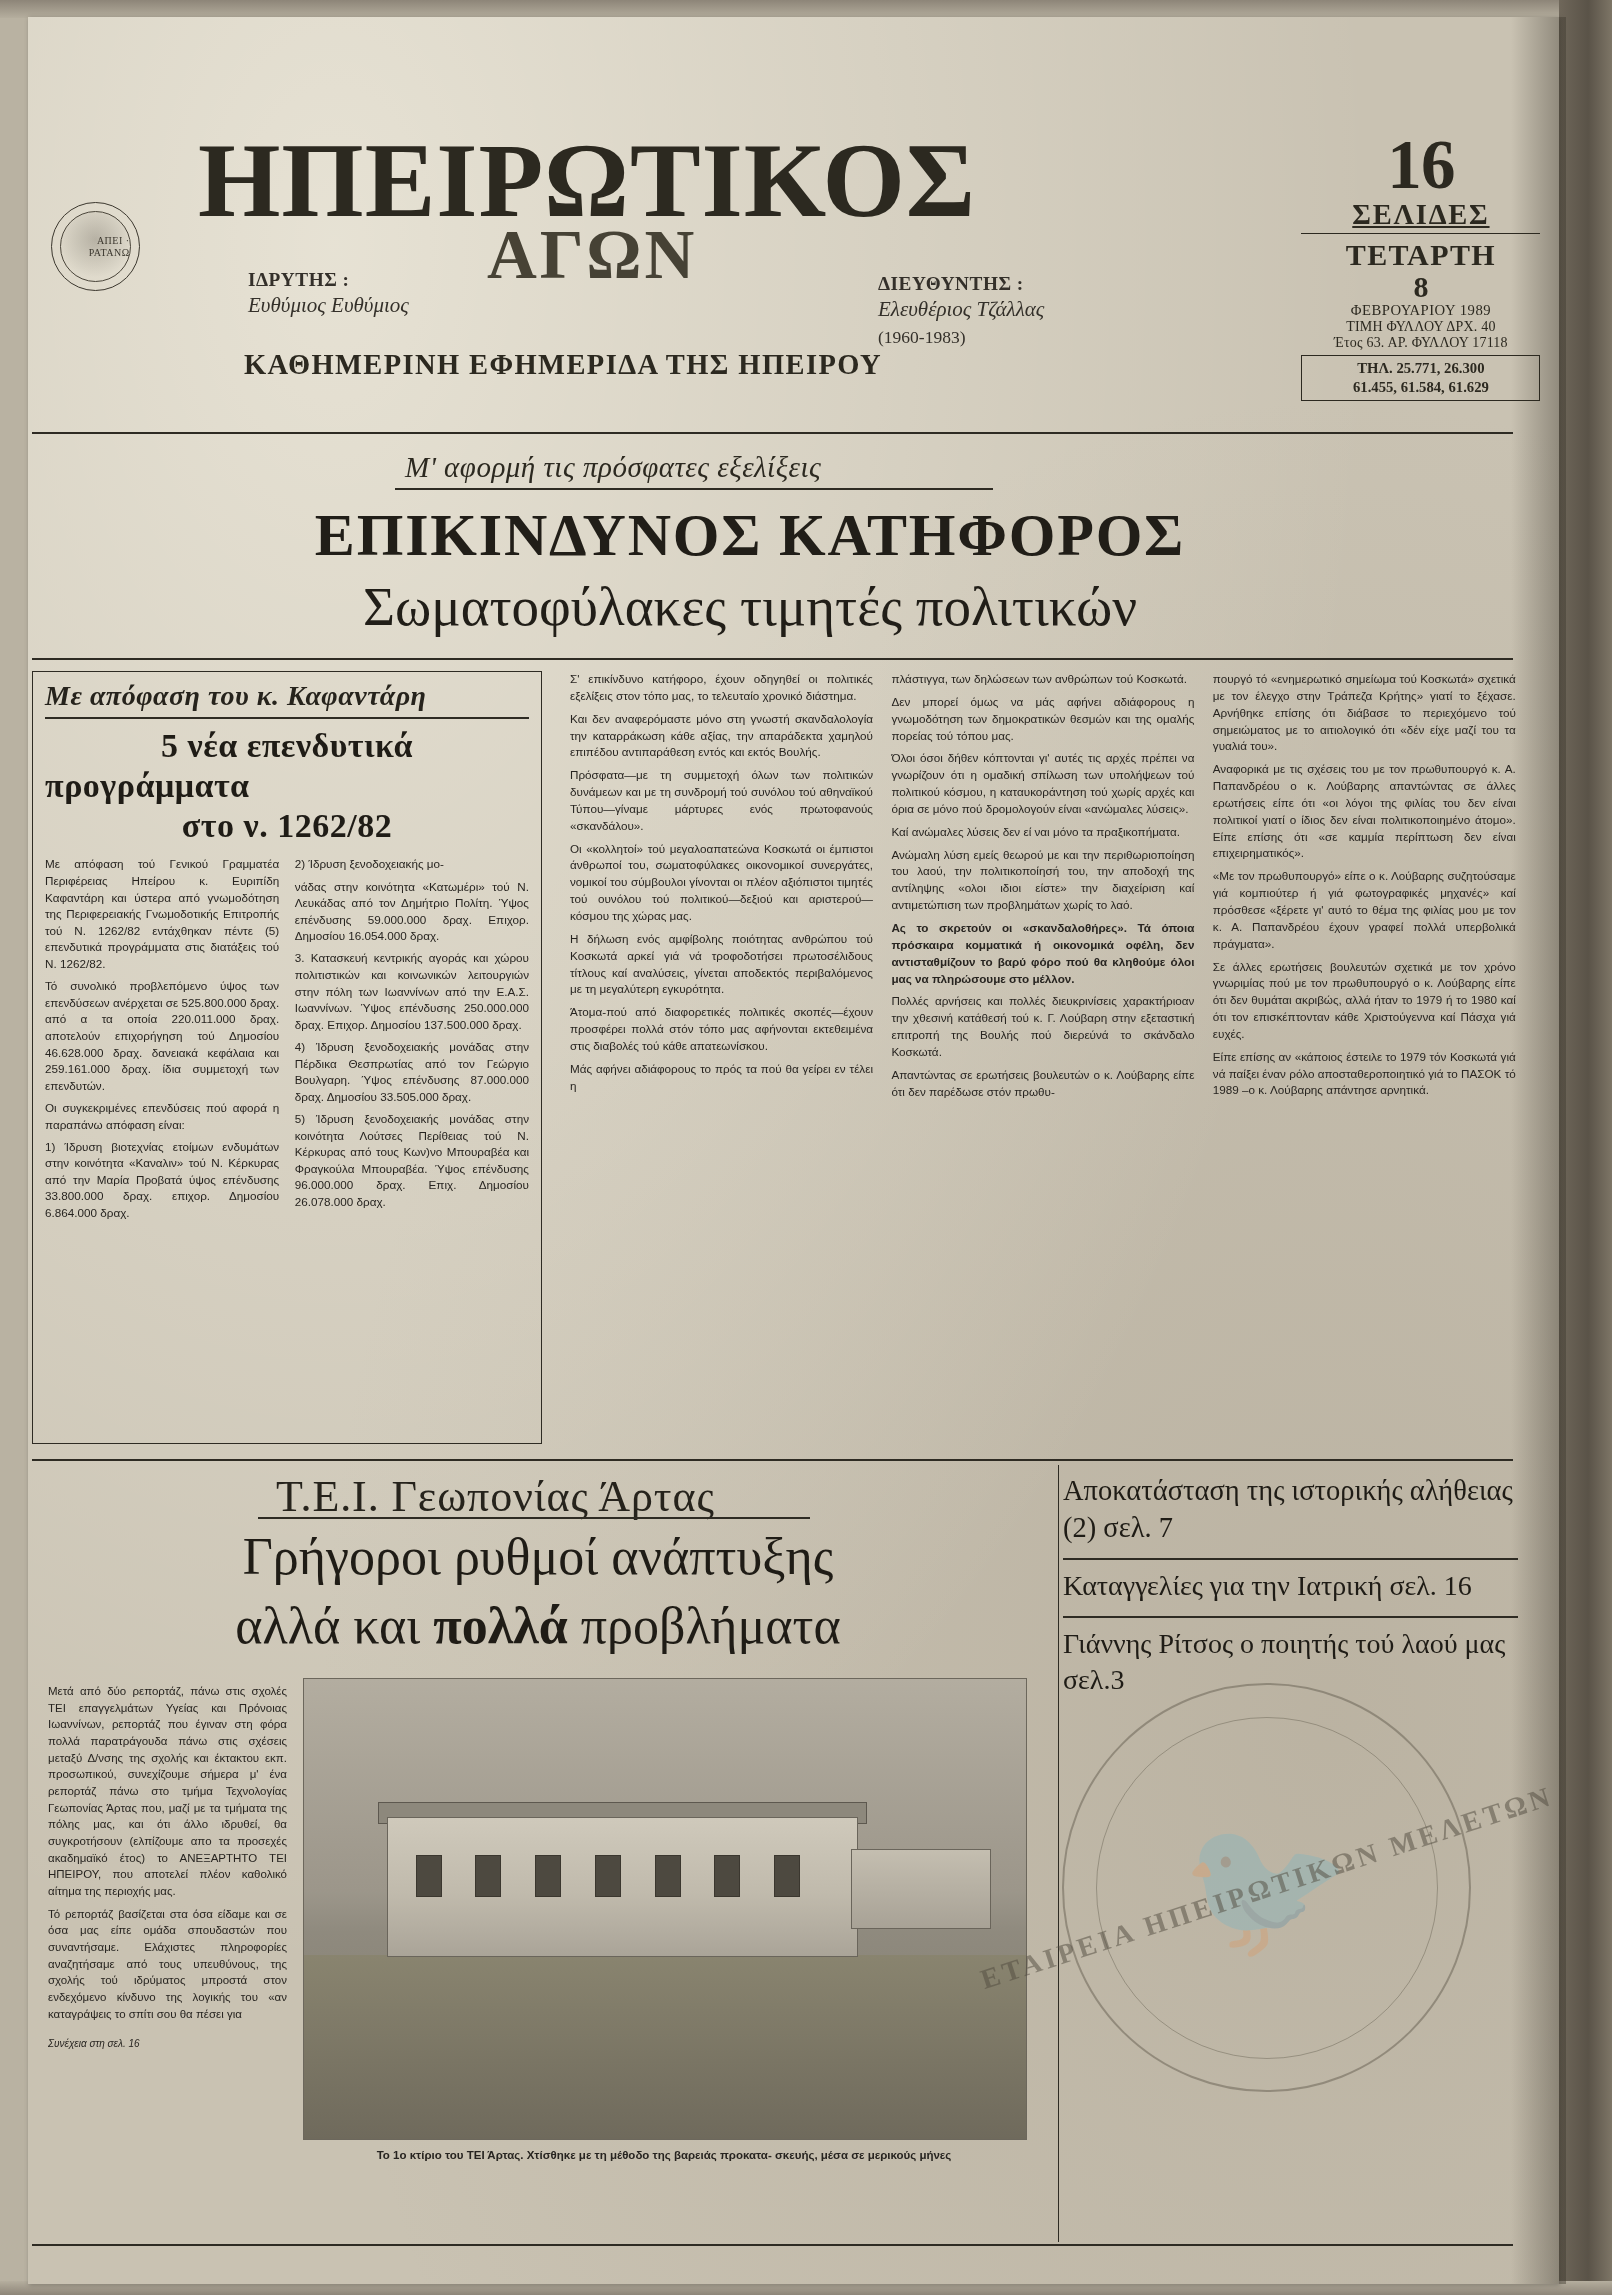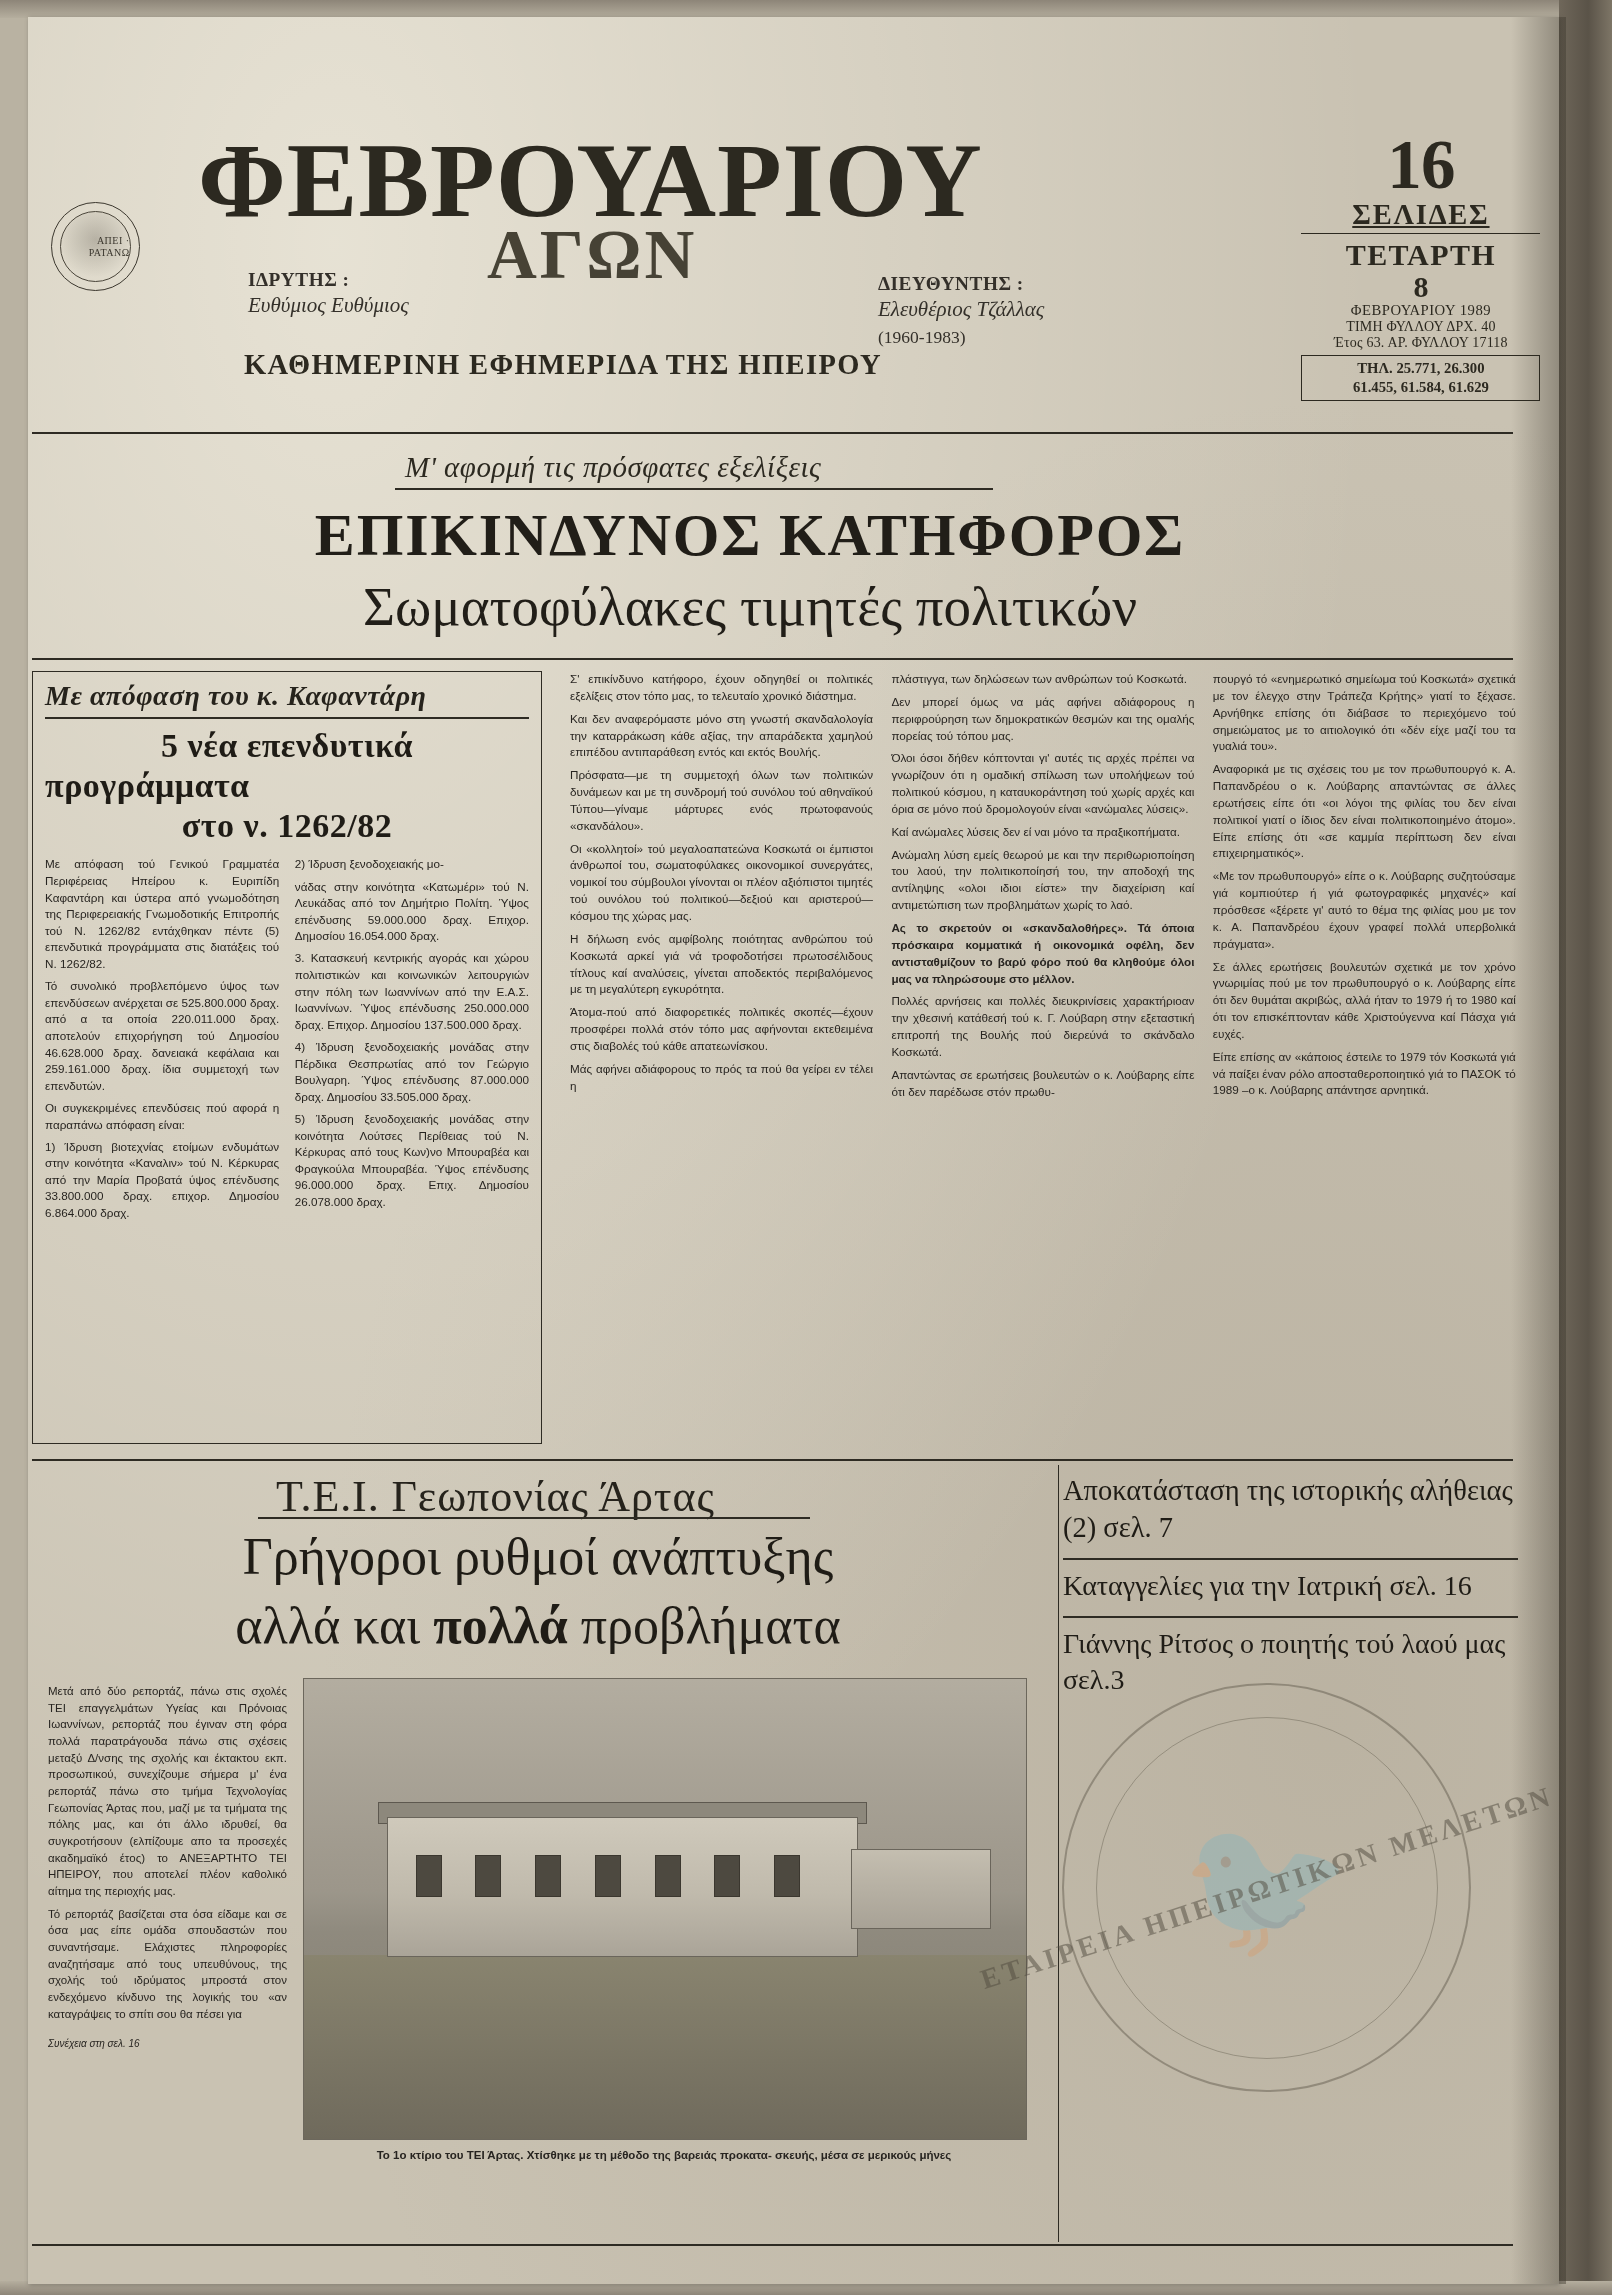--- a/index.html
+++ b/index.html
@@ -399,21 +399,21 @@
   <div class="botedge"></div>
 
   <div class="sheet"></div>
 
   <div class="masthead">
     <div class="logo-circle">
       <div class="inner">
           <span>ΑΠΕΙ · ΡΑΤΑΝΩ</span>
         </div>
     </div>
-    <div class="title-main">ΦΕΒΡΟΥΑΡΙΟΥ</div>
+    <div class="title-main">ΗΠΕΙΡΩΤΙΚΟΣ</div>
     <div class="title-overlay">ΑΓΩΝ</div>
     <div class="founder">
       <b>ΙΔΡΥΤΗΣ :</b><br>
       <span>Ευθύμιος  Ευθύμιος</span>
     </div>
     <div class="director">
       <b>ΔΙΕΥΘΥΝΤΗΣ :</b><br>
       <span>Ελευθέριος Τζάλλας</span><br>
       <span class="years">(1960-1983)</span>
     </div>
@@ -469,21 +469,21 @@
       <p>Σ' επικίνδυνο κατήφορο, έχουν οδηγηθεί οι πολιτικές εξελίξεις στον τόπο μας, το τελευταίο χρονικό διάστημα.</p>
       <p>Και δεν αναφερόμαστε μόνο στη γνωστή σκανδαλολογία την καταρράκωση κάθε αξίας, την απαράδεκτα χαμηλού επιπέδου αντιπαράθεση εντός και εκτός Βουλής.</p>
       <p>Πρόσφατα—με τη συμμετοχή όλων των πολιτικών δυνάμεων και με τη συνδρομή τού συνόλου τού αθηναϊκού Τύπου—γίναμε μάρτυρες ενός πρωτοφανούς «σκανδάλου».</p>
       <p>Οι «κολλητοί» τού μεγαλοαπατεώνα Κοσκωτά οι έμπιστοι άνθρωποί του, σωματοφύλακες οικονομικοί συνεργάτες, νομικοί του σύμβουλοι γίνονται οι πλέον αξιόπιστοι τιμητές τού ουνόλου τού πολιτικού—δεξιού και αριστερού—κόσμου της χώρας μας.</p>
       <p>Η δήλωση ενός αμφίβολης ποιότητας ανθρώπου τού Κοσκωτά αρκεί γιά νά τροφοδοτήσει πρωτοσέλιδους τίτλους καί αναλύσεις, γίνεται αποδεκτός περιβαλόμενος με τη μεγαλύτερη εγκυρότητα.</p>
       <p>Άτομα-πού από διαφορετικές πολιτικές σκοπές—έχουν προσφέρει πολλά στόν τόπο μας αφήνονται εκτεθειμένα στις διαβολές τού κάθε απατεωνίσκου.</p>
       <p>Μάς αφήνει αδιάφορους το πρός τα πού θα γείρει εν τέλει η</p>
     </div>
     <div class="col">
       <p>πλάστιγγα, των δηλώσεων των ανθρώπων τού Κοσκωτά.</p>
-      <p>Δεν μπορεί όμως να μάς αφήνει αδιάφορους η περιφρούρηση των δημοκρατικών θεσμών και της ομαλής πορείας τού τόπου μας.</p>
+      <p>Δεν μπορεί όμως να μάς αφήνει αδιάφορους η γνωμοδότηση των δημοκρατικών θεσμών και της ομαλής πορείας τού τόπου μας.</p>
       <p>Όλοι όσοι δήθεν κόπτονται γι' αυτές τις αρχές πρέπει να γνωρίζουν ότι η ομαδική σπίλωση των υπολήψεων τού πολιτικού κόσμου, η καταυκοράντηση τού χωρίς αρχές και όρια σε μόνο πού δρομολογούν είναι «ανώμαλες λύσεις».</p>
       <p>Καί ανώμαλες λύσεις δεν εί ναι μόνο τα πραξικοπήματα.</p>
       <p>Ανώμαλη λύση εμείς θεωρού με και την περιθωριοποίηση του λαού, την πολιτικοποίησή του, την αποδοχή της αντίληψης «ολοι ιδιοι είστε» την διαχείριση καί αντιμετώπιση των προβλημάτων χωρίς το λαό.</p>
       <p class="b">Ας το σκρετούν οι «σκανδαλοθήρες». Τά όποια πρόσκαιρα κομματικά ή οικονομικά οφέλη, δεν αντισταθμίζουν το βαρύ φόρο πού θα κληθούμε όλοι μας να πληρώσουμε στο μέλλον.</p>
       <p>Πολλές αρνήσεις και πολλές διευκρινίσεις χαρακτήριοαν την χθεσινή κατάθεσή τού κ. Γ. Λούβαρη στην εξεταστική επιτροπή της Βουλής πού διερεύνά το σκάνδαλο Κοσκωτά.</p>
       <p>Απαντώντας σε ερωτήσεις βουλευτών ο κ. Λούβαρης είπε ότι δεν παρέδωσε στόν πρωθυ-</p>
     </div>
     <div class="col">
       <p>πουργό τό «ενημερωτικό σημείωμα τού Κοσκωτά» σχετικά με τον έλεγχο στην Τράπεζα Κρήτης» γιατί το ξέχασε. Αρνήθηκε επίσης ότι διάβασε το περιεχόμενο τού σημειώματος με το αιτιολογικό ότι «δέν είχε μαζί του τα γυαλιά του».</p>
       <p>Αναφορικά με τις σχέσεις του με τον πρωθυπουργό κ. Α. Παπανδρέου ο κ. Λούβαρης απαντώντας σε άλλες ερωτήσεις είπε ότι «οι λόγοι της φιλίας του δεν είναι πολιτικοί γιατί ο ίδιος δεν είναι πολιτικοποιημένο άτομο». Είπε επίσης ότι «σε καμμία περίπτωση δεν είναι επιχειρηματικός».</p>

